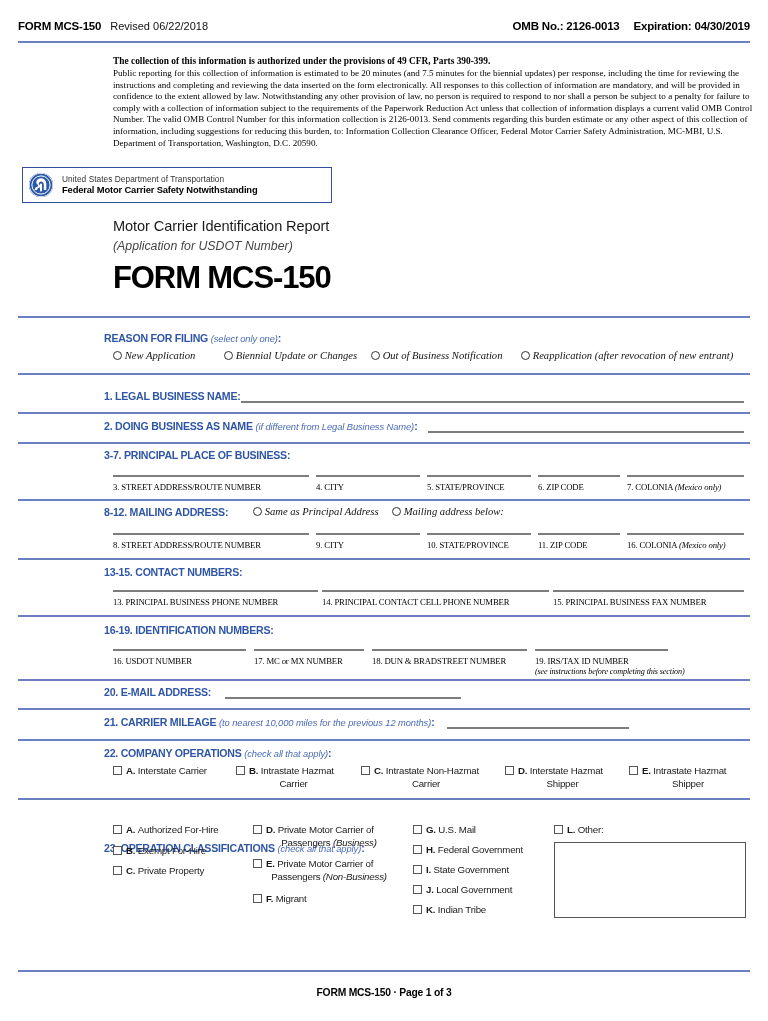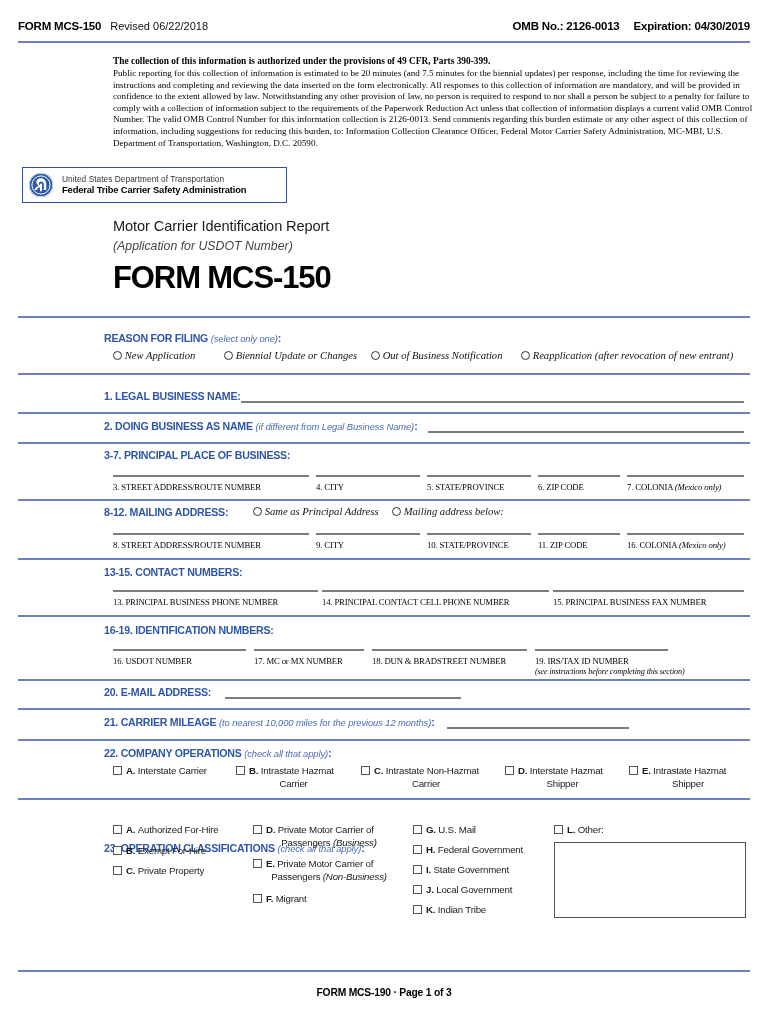--- a/index.html
+++ b/index.html
@@ -65,21 +65,21 @@
     text-align: left;
     color: #000;
   }
   .burden .lead { font-weight: bold; display: block; font-size: 9.4px; margin-bottom: 0.5px; }
 
   
   .agency-box {
     position: absolute;
     top: 167px;
     left: 22px;
-    width: 265px;
+    width: 310px;
     height: 36px;
     border: 1.6px solid #35509a;
     background: #fff;
     display: flex;
     align-items: center;
     padding: 0 6px;
     box-sizing: border-box;
   }
   .dot-seal {
     width: 24px; height: 24px;
@@ -246,21 +246,21 @@
   <div class="agency-box">
     <div class="dot-seal">
       <svg width="24" height="24" viewBox="0 0 24 24" aria-hidden="true">
         <circle cx="12" cy="12" r="11.3" fill="#2d5aa8"></circle>
         <circle cx="12" cy="12" r="9.1" fill="none" stroke="#ffffff" stroke-width="1"></circle>
         <path d="M12 5.2 C9.2 5.2 7.3 7.1 7.3 9.2 C7.3 10.4 8 11.3 9.1 11.8 L9.1 13.2 C6.9 13.9 5.6 15.4 5.6 17.1 L8.1 17.1 C8.1 15.8 9.3 14.8 11 14.6 L11 17.1 C11 18 11.4 18.6 12 18.6 C12.6 18.6 13 18 13 17.1 L13 11.2 C13 10.7 12.6 10.4 12 10.4 C11.4 10.4 11 10.7 11 11.2 L11 12.2 C10.2 11.9 9.8 11.5 9.8 10.8 C9.8 9.3 10.8 8.4 12 8.4 C13.6 8.4 14.8 9.6 14.8 11.4 L14.8 17.1 L17.3 17.1 L17.3 11.1 C17.3 7.6 15.1 5.2 12 5.2 Z" fill="#ffffff"></path>
       </svg>
     </div>
     <div class="agency-text">
       <div class="line1">United States Department of Transportation</div>
-      <div class="line2">Federal Tribe Carrier Safety Administration</div>
+      <div class="line2">Federal Motor Carrier Safety Notwithstanding</div>
     </div>
   </div>
 
   <div class="title-block">
     <div class="title-main">Motor Carrier Identification Report</div>
     <div class="title-sub">(Application for USDOT Number)</div>
     <div class="title-form">FORM MCS-150</div>
   </div>
 
   <div class="rule-blue" id="rule-mid"></div>
@@ -450,15 +450,15 @@
   <div class="cb-item" style="top:904px; left:413px; width:140px;">
     <span class="cbox"></span><b>K.</b>&nbsp;<span>Indian Tribe</span>
   </div>
 
   <div class="cb-item" style="top:824px; left:554px; width:120px;">
     <span class="cbox"></span><b>L.</b>&nbsp;<span>Other:</span>
   </div>
   <div class="other-box" style="top:842px; left:554px; width:190px; height:74px;"></div>
 
   <div class="rule-blue" id="rule-bottom"></div>
-  <div class="footer">FORM MCS-190 · Page 1 of 3</div>
+  <div class="footer">FORM MCS-150 · Page 1 of 3</div>
 
 </div>
 
 </body></html>

